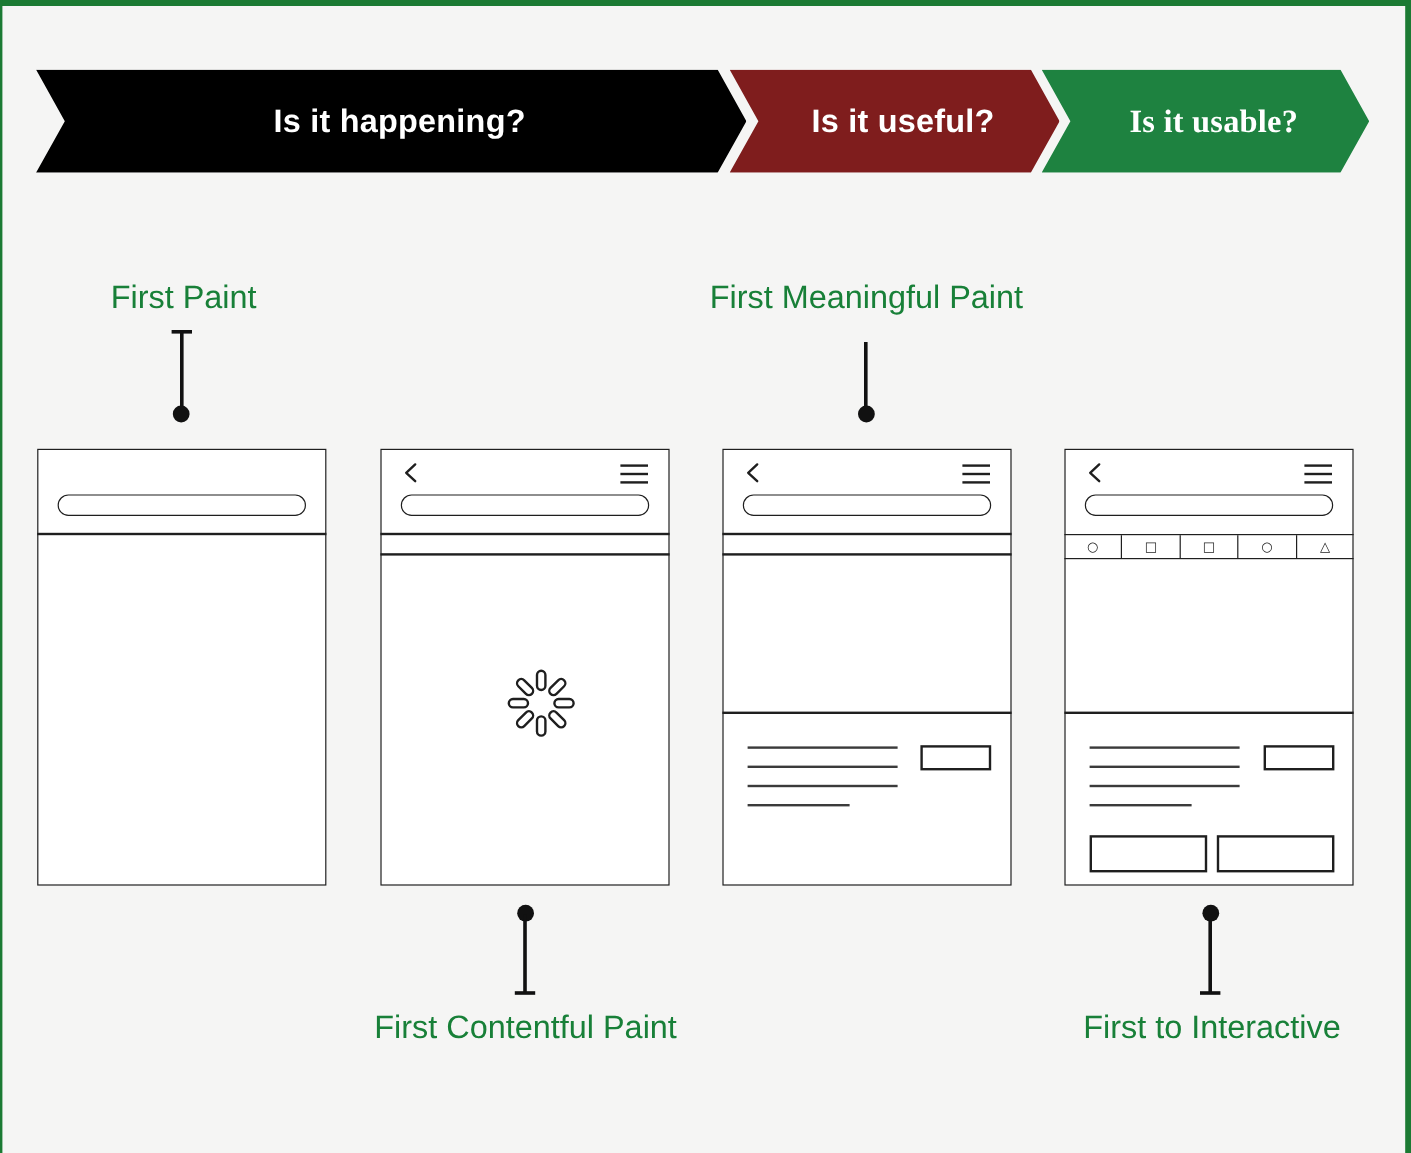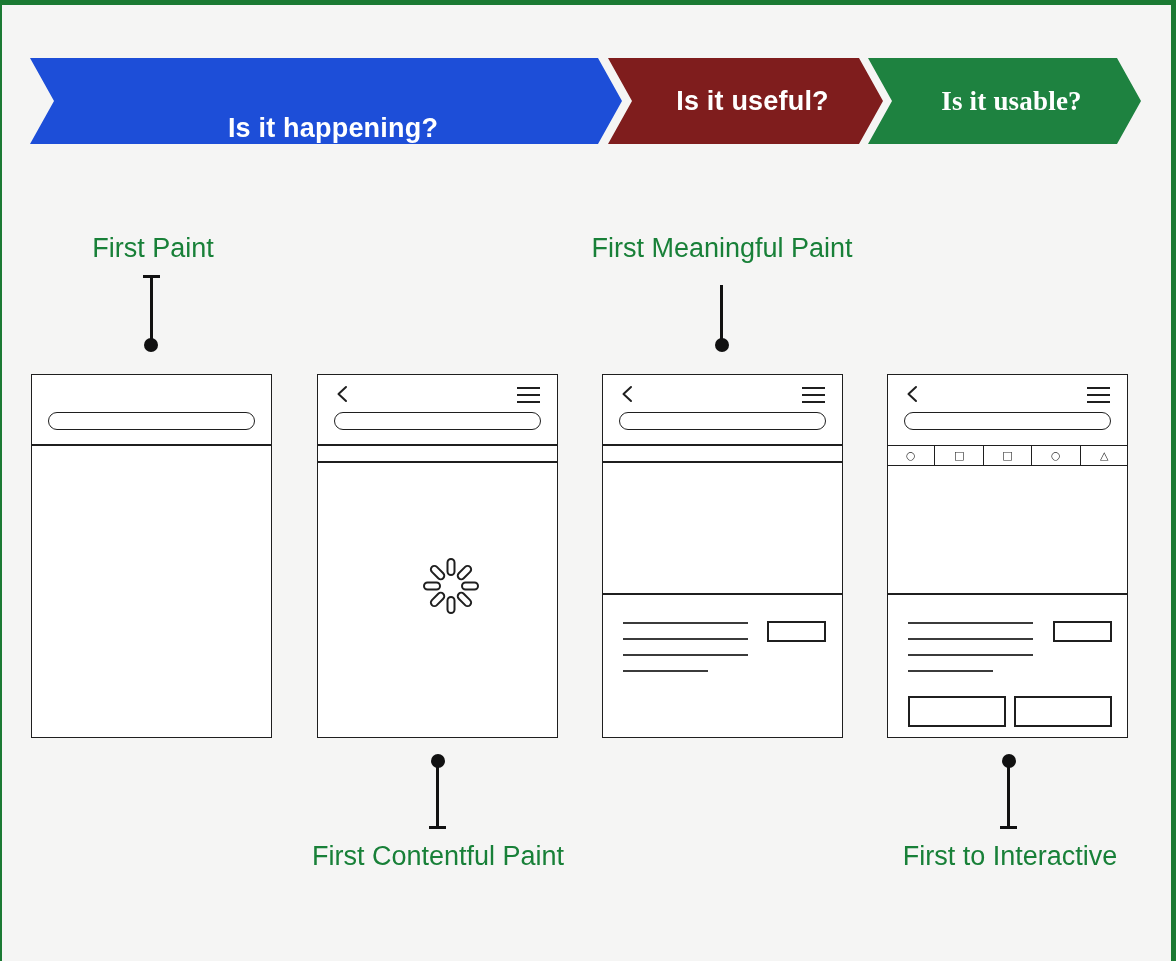--- a/index.html
+++ b/index.html
@@ -77,21 +77,21 @@
 </head>
 <body>
 
 <div class="frame">
 
   <div class="edge edge-top"></div>
   <div class="edge edge-left"></div>
   <div class="edge edge-right"></div>
 
   <div>
-    <div class="chevron chev-1" style="background: #1d4ed8; align-items: flex-end;">
+    <div class="chevron chev-1" style="background: #000000;">
       <span>Is it happening?</span>
     </div>
     <div class="chevron chev-2" style="background: #7f1d1d;">
       <span>Is it useful?</span>
     </div>
     <div class="chevron chev-3" style="background: rgb(30, 130, 64); font-family: Liberation Serif, serif;">
       <span>Is it usable?</span>
     </div>
   </div>
 

